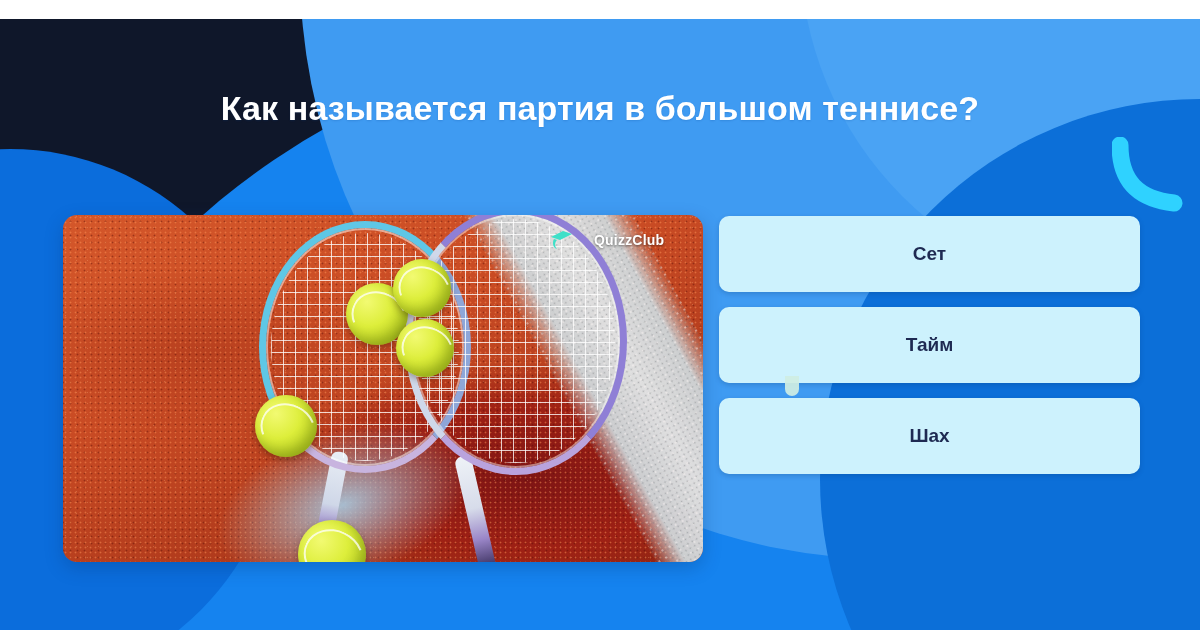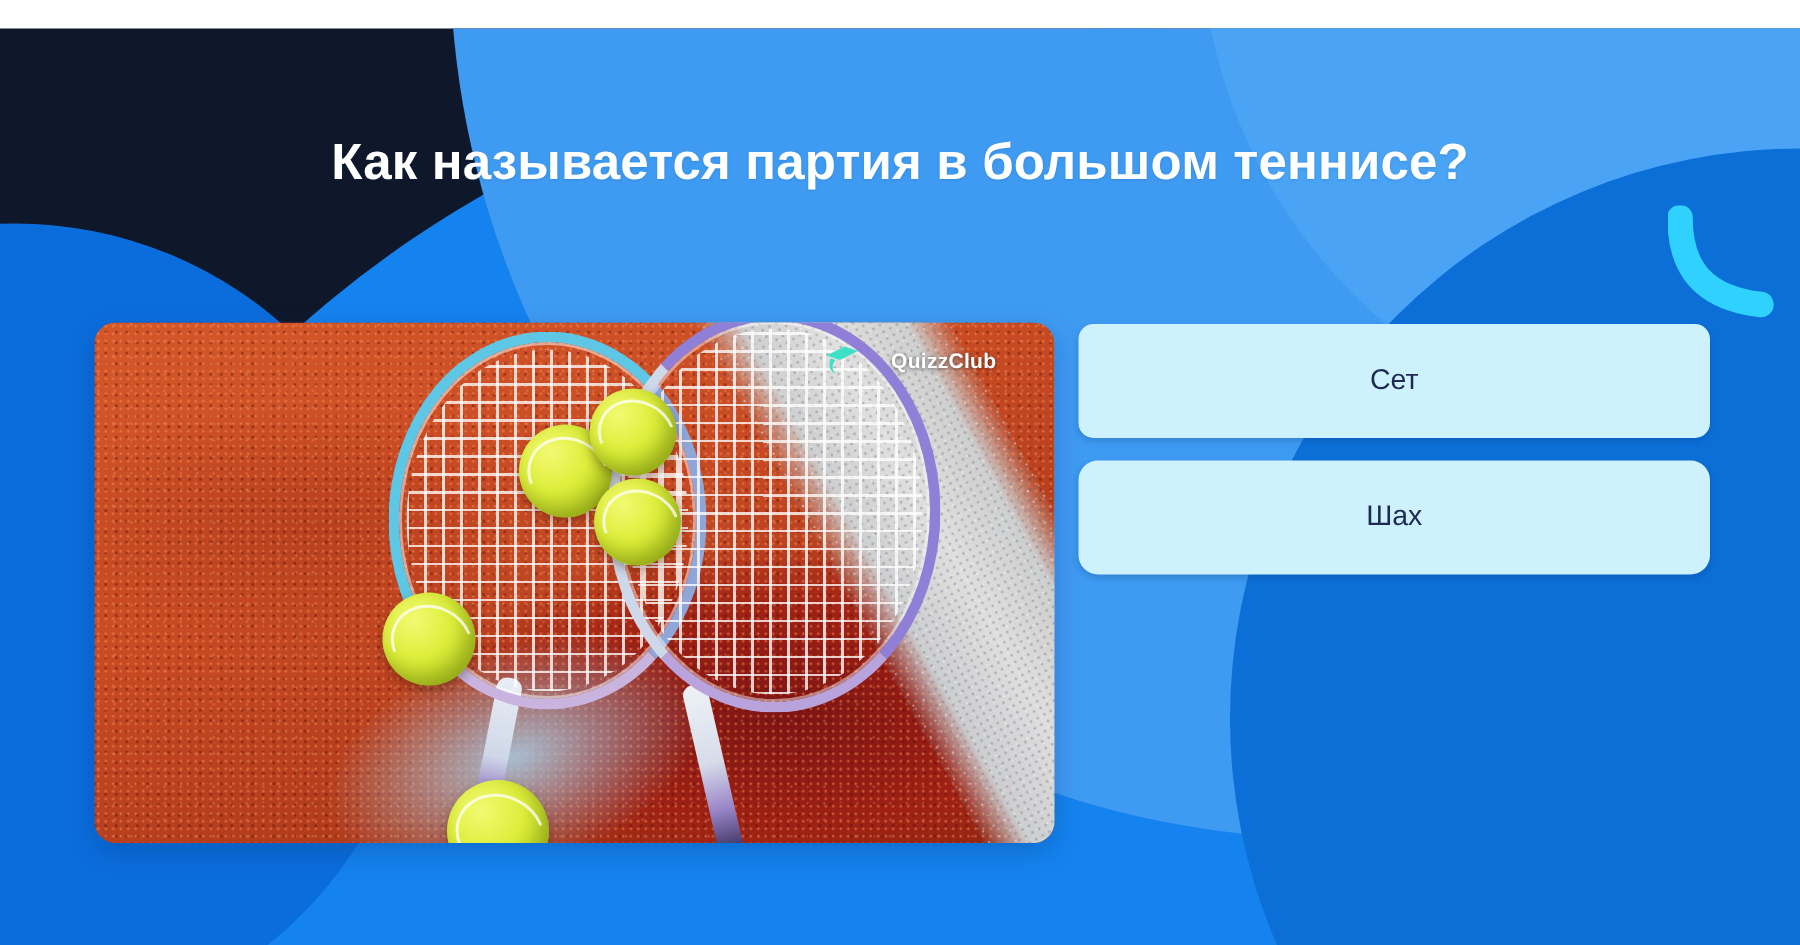--- a/index.html
+++ b/index.html
@@ -236,25 +236,25 @@
     position:relative;
     height:76px;
     margin-bottom:15px;
     border-radius:10px;
     background:#cdf2fd;
     display:flex;
     align-items:center;
     justify-content:center;
     color:#1e2a52;
     font-size:19px;
-    font-weight:normal;
+    font-weight:bold;
     cursor:pointer;
     box-shadow:0 2px 5px rgba(6,45,100,.22);
   }
-  .answer:last-child { margin-bottom:0;border-radius:13px; }
+  .answer:last-child { margin-bottom:0; }
 
   
   .notch {
     position:absolute;
     left:66px; bottom:-13px;
     width:14px; height:20px;
     border-radius:0 0 7px 7px;
     background:#cfeee3;
     opacity:.92;
   }
@@ -322,20 +322,24 @@
     </div>
   </div>
 
   <div class="answers">
 
     <div class="answer">
       <span>Сет</span>
     </div>
 
 
+    <div class="answer">
+      <span>Тайм</span>
+      <span class="notch"></span>
+    </div>
 
     <div class="answer">
       <span>Шах</span>
     </div>
 
   </div>
 
 </div>
 
 </body></html>

